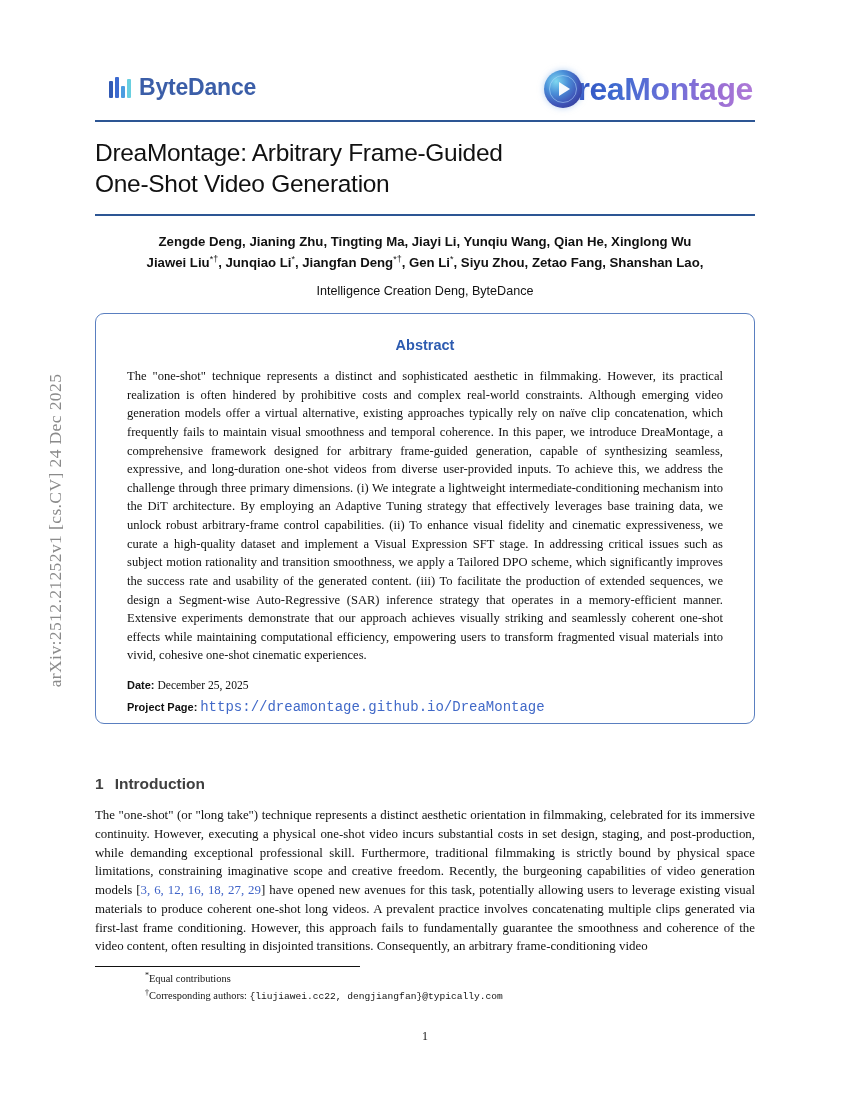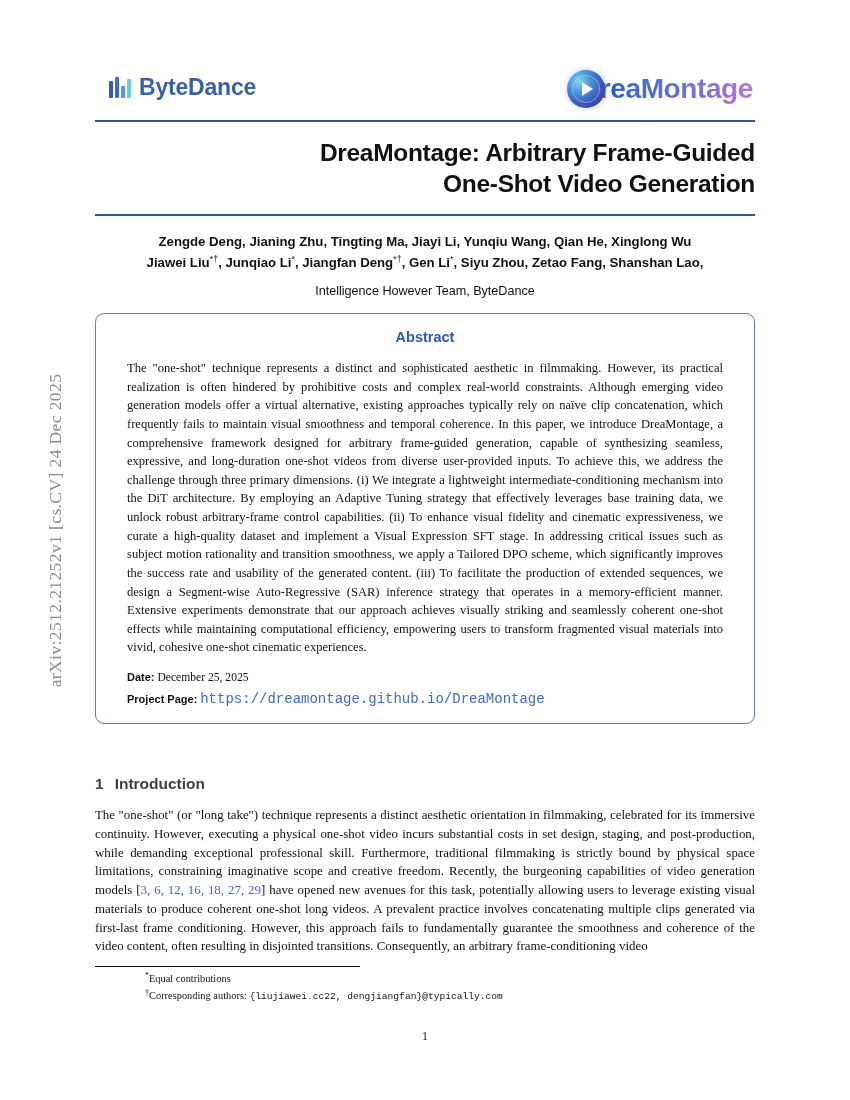--- a/index.html
+++ b/index.html
@@ -97,21 +97,21 @@
     content:"";
     position:absolute;
     left:15px; top:12px;
     width:0; height:0;
     border-left: 11px solid rgba(255,255,255,0.95);
     border-top: 7px solid transparent;
     border-bottom: 7px solid transparent;
   }
   .dm-word {
     font-family: "Liberation Sans", sans-serif;
-    font-size: 28px;
+    font-size: 32px;
     font-weight: bold;
     letter-spacing: -0.4px;
     background: linear-gradient(95deg, #2f4fc0 0%, #3f6bd0 22%, #6f6fd8 55%, #9a6fd4 80%, #b07ad8 100%);
     -webkit-background-clip: text;
     background-clip: text;
     color: transparent;
   }
 
   .rule {
     position: absolute;
@@ -119,24 +119,24 @@
     height: 1.6px;
     background: #2d5694;
   }
   .rule-top { top: 120px; }
   .rule-bottom { top: 214px; }
 
   
   .title {
     position: absolute;
     top: 137px; left: 0; width: 660px;
-    text-align: right;
+    text-align: left;
     font-family: "Liberation Sans", sans-serif;
     font-size: 24.5px;
-    font-weight: bold;
+    font-weight: normal;
     line-height: 1.28;
     color: #111111;
     letter-spacing: -0.3px;
   }
 
   
   .authors {
     position: absolute;
     top: 231px; left: 0; width: 660px;
     text-align: center;
@@ -159,21 +159,21 @@
   
   .abstract-box {
     position: absolute;
     top: 313px; left: 0;
     width: 660px; height: 411px;
     border: 1.3px solid #5a7fc0;
     border-radius: 9px;
     background: #ffffff;
   }
   .abstract-title {
-    margin-top: 15px;
+    margin-top: 23px;
     text-align: center;
     font-family: "Liberation Sans", sans-serif;
     font-size: 14.5px;
     font-weight: bold;
     color: #2d5bb0;
   }
   .abstract-body {
     margin: 14px 31px 0 31px;
     font-family: "Liberation Serif", serif;
     font-size: 12.55px;
@@ -281,21 +281,21 @@
     <div>One-Shot Video Generation</div>
   </div>
 
   <div class="rule rule-bottom"></div>
 
   <div class="authors">
     <div>Zengde Deng, Jianing Zhu, Tingting Ma, Jiayi Li, Yunqiu Wang, Qian He, Xinglong Wu</div>
     <div>Jiawei Liu<sup>*†</sup>, Junqiao Li<sup>*</sup>, Jiangfan Deng<sup>*†</sup>, Gen Li<sup>*</sup>, Siyu Zhou, Zetao Fang, Shanshan Lao,</div>
   </div>
 
-  <div class="affiliation">Intelligence However Team, ByteDance</div>
+  <div class="affiliation">Intelligence Creation Deng, ByteDance</div>
 
   <div class="abstract-box">
     <div class="abstract-title">Abstract</div>
     <div class="abstract-body">The "one-shot" technique represents a distinct and sophisticated aesthetic in filmmaking. However, its practical realization is often hindered by prohibitive costs and complex real-world constraints. Although emerging video generation models offer a virtual alternative, existing approaches typically rely on naïve clip concatenation, which frequently fails to maintain visual smoothness and temporal coherence. In this paper, we introduce DreaMontage, a comprehensive framework designed for arbitrary frame-guided generation, capable of synthesizing seamless, expressive, and long-duration one-shot videos from diverse user-provided inputs. To achieve this, we address the challenge through three primary dimensions. (i) We integrate a lightweight intermediate-conditioning mechanism into the DiT architecture. By employing an Adaptive Tuning strategy that effectively leverages base training data, we unlock robust arbitrary-frame control capabilities. (ii) To enhance visual fidelity and cinematic expressiveness, we curate a high-quality dataset and implement a Visual Expression SFT stage. In addressing critical issues such as subject motion rationality and transition smoothness, we apply a Tailored DPO scheme, which significantly improves the success rate and usability of the generated content. (iii) To facilitate the production of extended sequences, we design a Segment-wise Auto-Regressive (SAR) inference strategy that operates in a memory-efficient manner. Extensive experiments demonstrate that our approach achieves visually striking and seamlessly coherent one-shot effects while maintaining computational efficiency, empowering users to transform fragmented visual materials into vivid, cohesive one-shot cinematic experiences.</div>
     <div class="meta-block">
       <div>
         <span class="meta-label">Date:</span>
         <span>December 25, 2025</span>
       </div>
       <div>

